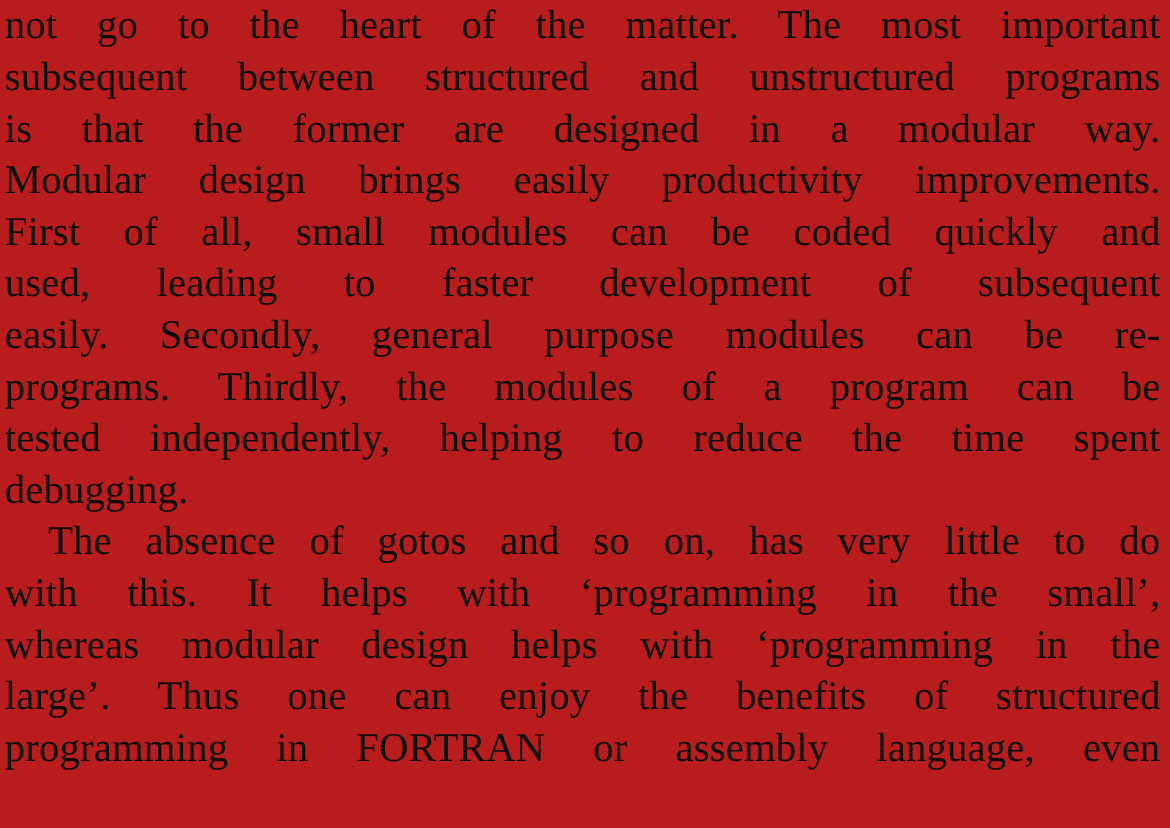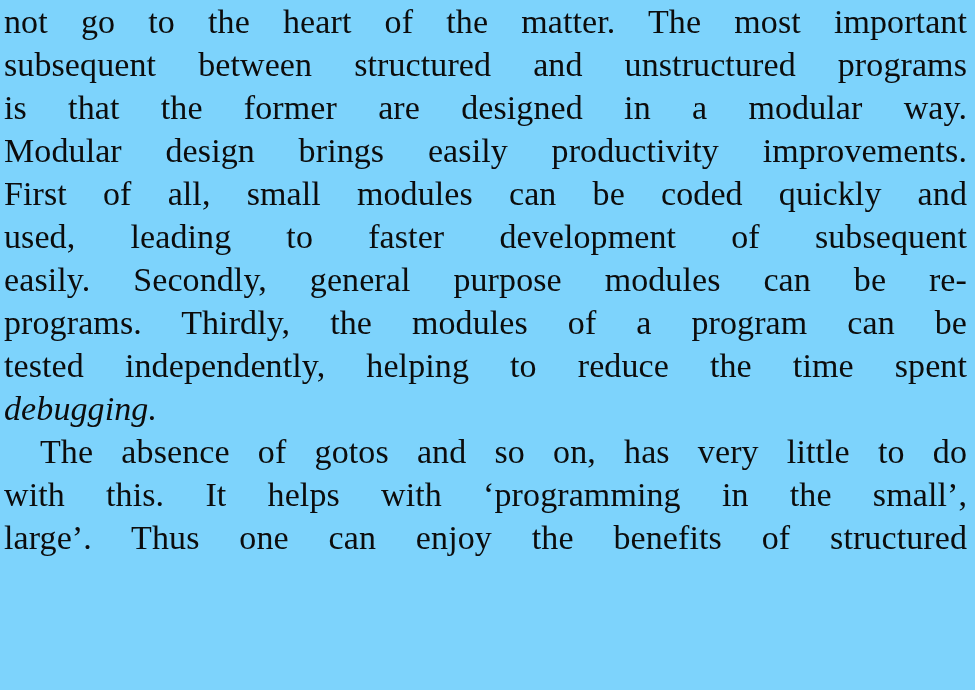--- a/index.html
+++ b/index.html
@@ -4,40 +4,39 @@
 <style>
   * { margin: 0; padding: 0; box-sizing: border-box; }
   html, body { width: 975px; height: 690px; }
   body {
     background: #ffffff;
     font-family: "Liberation Serif", "DejaVu Serif", serif;
   }
   .page {
     width: 975px;
     height: 690px;
-    background: #7dd3fc;
+    background: #b91c1c;
     overflow: hidden;
   }
   .text-block {
     padding: 0 8px 0 4px;
     font-size: 34px;
     line-height: 43px;
     color: #0c0c0c;
     letter-spacing: 0.1px;
   }
   .line {
     height: 43px;
     overflow: hidden;
     text-align: justify;
     text-align-last: justify;
     white-space: normal;
   }
   .line.para-end {
     text-align-last: left;
-    font-style: italic;
   }
   .line.indent {
     text-indent: 36px;
   }
   .bold { font-weight: 400; }
 </style>
 </head>
 <body>
 
 <div class="page">
@@ -47,15 +46,17 @@
       <div class="line"><span>is that the former are designed in a modular way.</span></div>
       <div class="line"><span>Modular design brings easily productivity improvements.</span></div>
       <div class="line"><span>First of all, small modules can be coded quickly and</span></div>
       <div class="line"><span>used, leading to faster development of subsequent</span></div>
       <div class="line"><span>easily. Secondly, general purpose modules can be re-</span></div>
       <div class="line"><span>programs. Thirdly, the modules of a program can be</span></div>
       <div class="line"><span>tested independently, helping to reduce the time spent</span></div>
       <div class="line para-end"><span>debugging.</span></div>
       <div class="line indent"><span>The absence of </span><span class="bold">gotos</span><span> and so on, has very little to do</span></div>
       <div class="line"><span>with this. It helps with ‘programming in the small’,</span></div>
+      <div class="line"><span>whereas modular design helps with ‘programming in the</span></div>
       <div class="line"><span>large’. Thus one can enjoy the benefits of structured</span></div>
+      <div class="line"><span>programming in FORTRAN or assembly language, even</span></div>
     </div>
 </div>
 
 </body></html>

